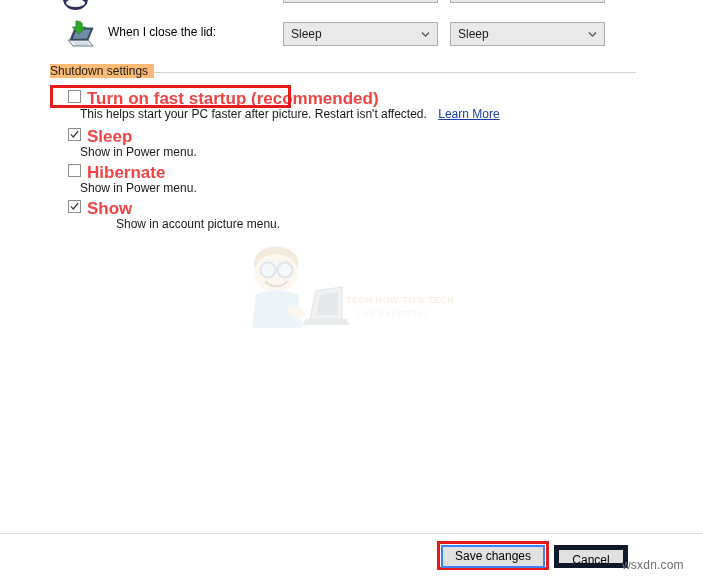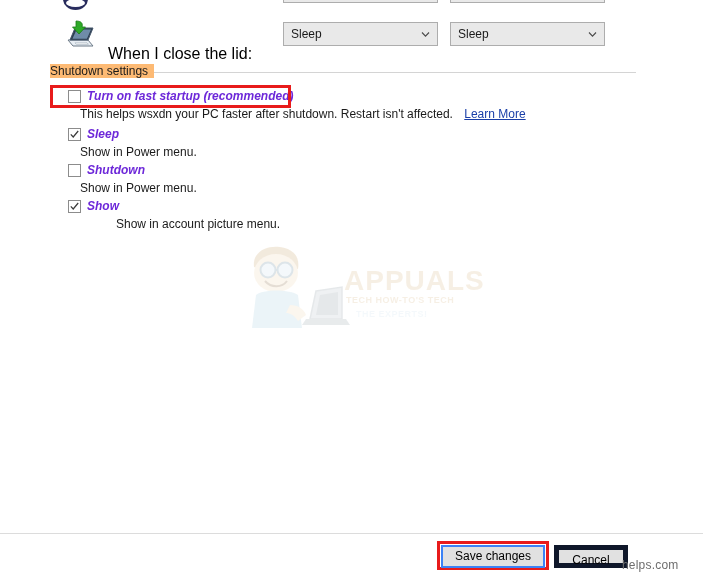--- a/index.html
+++ b/index.html
@@ -68,24 +68,23 @@
     position: absolute;
     left: 62px;
     top: 2px;
     width: 34px;
     height: 28px;
   }
   .lid-label {
     position: absolute;
     left: 108px;
     top: 7px;
-    font-size: 16px;
+    font-size: 12px;
     color: #000;
     white-space: nowrap;
-    margin-top: 20px;
   }
 
   .dropdown {
     position: absolute;
     height: 24px;
     background: #e9e9e9;
     border: 1px solid #adadad;
     box-sizing: border-box;
     font-size: 12px;
     color: #1a1a1a;
@@ -146,25 +145,24 @@
     height: 13px;
     background: #ffffff;
     border: 1px solid #8c8c8c;
     box-sizing: border-box;
   }
   .cbox svg { display: block; position: absolute; left: 1px; top: 1px; }
   .cb-label {
     position: absolute;
     left: 19px;
     top: 0px;
-    font-size: 12px;
+    font-size: 17px;
     font-weight: bold;
-    color: #6d28d9;
+    color: #ef4444;
     white-space: nowrap;
-    font-style: italic;
   }
   .cb-desc {
     position: absolute;
     font-size: 12px;
     color: #1a1a1a;
     white-space: nowrap;
   }
   .cb-desc .link {
     color: #1a3fa8;
     text-decoration: underline;
@@ -318,37 +316,37 @@
 <div class="group-header">
   <div class="gh-rule"></div>
   <span class="gh-text">Shutdown settings</span>
 </div>
 
 <div class="cb-row row-faststartup">
   <span class="cbox"></span>
   <span class="cb-label">Turn on fast startup (recommended)</span>
 </div>
 <div class="cb-desc desc-faststartup">
-  <span>This helps wsxdn your PC faster after shutdown. Restart isn't affected.</span>
+  <span>This helps start your PC faster after picture. Restart isn't affected.</span>
   <span class="link">Learn More</span>
 </div>
 
 <div class="cb-row row-sleep">
   <span class="cbox">
     <svg width="9" height="9" viewBox="0 0 9 9">
         <path d="M0.8 4.4 L3.2 7 L8.2 1" fill="none" stroke="#3a3a3a" stroke-width="1.2"></path>
       </svg>
   </span>
   <span class="cb-label">Sleep</span>
 </div>
 <div class="cb-desc desc-sleep">Show in Power menu.</div>
 
 <div class="cb-row row-hibernate">
   <span class="cbox"></span>
-  <span class="cb-label">Shutdown</span>
+  <span class="cb-label">Hibernate</span>
 </div>
 <div class="cb-desc desc-hibernate">Show in Power menu.</div>
 
 <div class="cb-row row-lock">
   <span class="cbox">
     <svg width="9" height="9" viewBox="0 0 9 9">
         <path d="M0.8 4.4 L3.2 7 L8.2 1" fill="none" stroke="#3a3a3a" stroke-width="1.2"></path>
       </svg>
   </span>
   <span class="cb-label">Show</span>
@@ -372,21 +370,20 @@
     <path d="M33 38 C39 45 50 45 55 38" fill="none" stroke="#8a6a42" stroke-width="2"></path>
 
     <path d="M24 52 C30 46 58 46 66 52 L70 85 L20 85 Z" fill="#a8cfe0"></path>
 
     <path d="M58 62 C66 62 72 66 74 72 L66 78 C62 72 58 70 54 70 Z" fill="#f0d7b4"></path>
 
     <path d="M84 48 L110 44 L110 76 L78 76 Z" fill="#b9c3ca" stroke="#8e9aa3" stroke-width="1.5"></path>
     <path d="M88 52 L106 49 L106 72 L84 72 Z" fill="#8e9aa3"></path>
     <path d="M74 76 L114 76 L118 82 L70 82 Z" fill="#9aa6ae"></path>
   </svg>
-  <div class="wm-text">APPUALS</div>
   <div class="wm-sub1">TECH HOW-TO'S TECH</div>
   <div class="wm-sub2">THE EXPERTS!</div>
 </div>
 
 <div class="footer-rule"></div>
 <div class="btn btn-save">Save changes</div>
 <div class="btn btn-cancel">Cancel</div>
-<div class="site-watermark">helps.com</div>
+<div class="site-watermark">wsxdn.com</div>
 
 </body></html>

